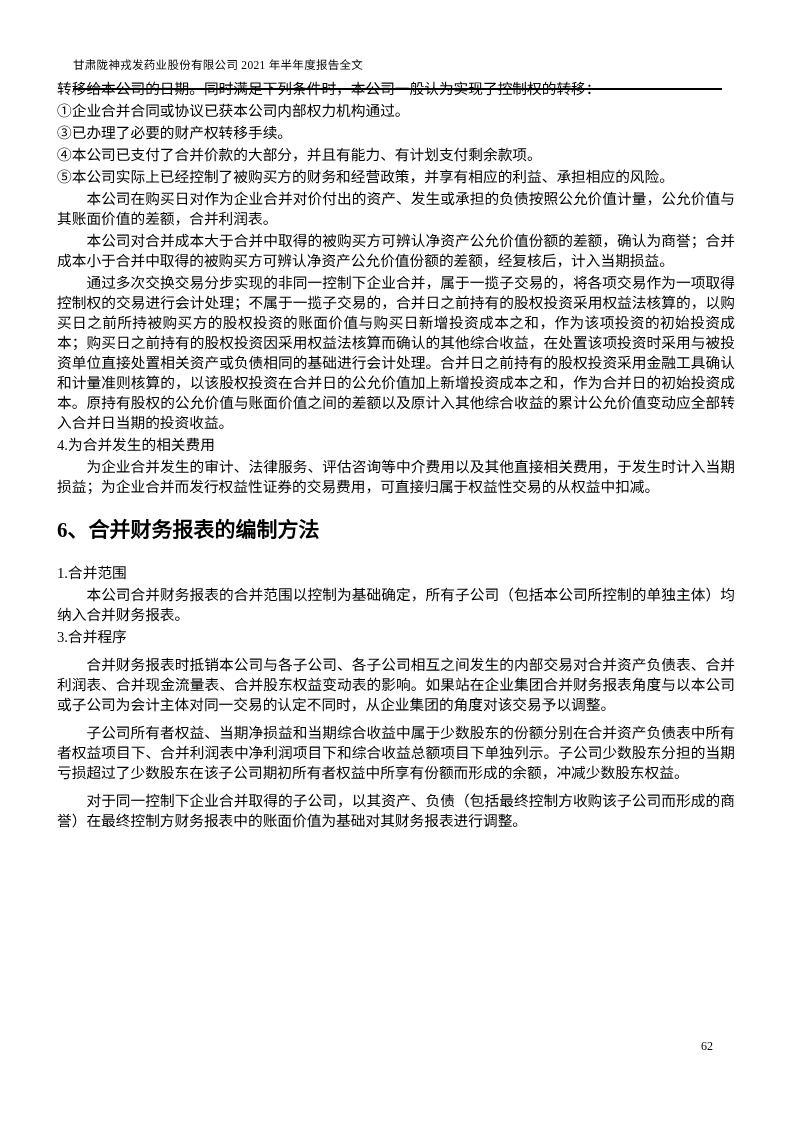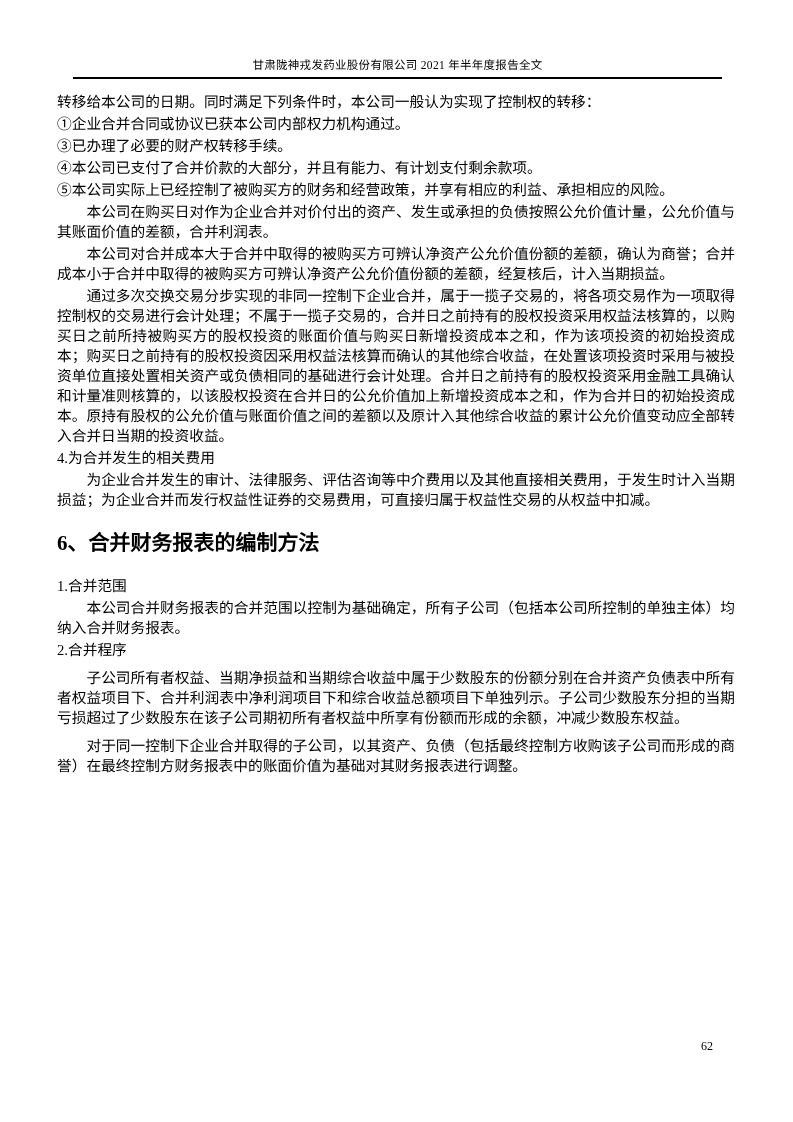--- a/index.html
+++ b/index.html
@@ -10,31 +10,31 @@
     background: #ffffff;
     overflow: hidden;
     font-family: "Liberation Serif", "DejaVu Serif", serif;
     color: #000000;
   }
   .page-header {
     position: absolute;
     top: 59px;
     left: 73px;
     width: 649px;
-    text-align: center;
+    text-align: left;
     font-size: 11.5px;
     line-height: 13px;
-    padding-bottom: 5px;
+    padding-bottom: 16px;
     border-bottom: 2px solid #000000;
     letter-spacing: 0.3px;
     white-space: nowrap;
   }
   .page-body {
     position: absolute;
-    top: 92px;
+    top: 79px;
     left: 57px;
     width: 678px;
     font-size: 14.7px;
     line-height: 20px;
     text-align: justify;
     text-justify: inter-ideograph;
   }
   .para { margin: 0 0 2px 0; }
   .indent { text-indent: 2em; }
   .spaced { margin-top: 8px; }
@@ -69,20 +69,21 @@
     <p class="para indent">本公司在购买日对作为企业合并对价付出的资产、发生或承担的负债按照公允价值计量，公允价值与其账面价值的差额，合并利润表。</p>
     <p class="para indent">本公司对合并成本大于合并中取得的被购买方可辨认净资产公允价值份额的差额，确认为商誉；合并成本小于合并中取得的被购买方可辨认净资产公允价值份额的差额，经复核后，计入当期损益。</p>
     <p class="para indent">通过多次交换交易分步实现的非同一控制下企业合并，属于一揽子交易的，将各项交易作为一项取得控制权的交易进行会计处理；不属于一揽子交易的，合并日之前持有的股权投资采用权益法核算的，以购买日之前所持被购买方的股权投资的账面价值与购买日新增投资成本之和，作为该项投资的初始投资成本；购买日之前持有的股权投资因采用权益法核算而确认的其他综合收益，在处置该项投资时采用与被投资单位直接处置相关资产或负债相同的基础进行会计处理。合并日之前持有的股权投资采用金融工具确认和计量准则核算的，以该股权投资在合并日的公允价值加上新增投资成本之和，作为合并日的初始投资成本。原持有股权的公允价值与账面价值之间的差额以及原计入其他综合收益的累计公允价值变动应全部转入合并日当期的投资收益。</p>
     <p class="para">4.为合并发生的相关费用</p>
     <p class="para indent">为企业合并发生的审计、法律服务、评估咨询等中介费用以及其他直接相关费用，于发生时计入当期损益；为企业合并而发行权益性证券的交易费用，可直接归属于权益性交易的从权益中扣减。</p>
 
     <h3 class="section-heading">6、合并财务报表的编制方法</h3>
 
     <p class="para">1.合并范围</p>
     <p class="para indent">本公司合并财务报表的合并范围以控制为基础确定，所有子公司（包括本公司所控制的单独主体）均纳入合并财务报表。</p>
-    <p class="para">2.合并程序</p>
+    <p class="para">3.合并程序</p>
+    <p class="para indent spaced">合并财务报表时抵销本公司与各子公司、各子公司相互之间发生的内部交易对合并资产负债表、合并利润表、合并现金流量表、合并股东权益变动表的影响。如果站在企业集团合并财务报表角度与以本公司或子公司为会计主体对同一交易的认定不同时，从企业集团的角度对该交易予以调整。</p>
     <p class="para indent spaced">子公司所有者权益、当期净损益和当期综合收益中属于少数股东的份额分别在合并资产负债表中所有者权益项目下、合并利润表中净利润项目下和综合收益总额项目下单独列示。子公司少数股东分担的当期亏损超过了少数股东在该子公司期初所有者权益中所享有份额而形成的余额，冲减少数股东权益。</p>
     <p class="para indent spaced">对于同一控制下企业合并取得的子公司，以其资产、负债（包括最终控制方收购该子公司而形成的商誉）在最终控制方财务报表中的账面价值为基础对其财务报表进行调整。</p>
   </div>
 
   <div class="page-footer">62</div>
 
 </div>
 
 </body></html>

